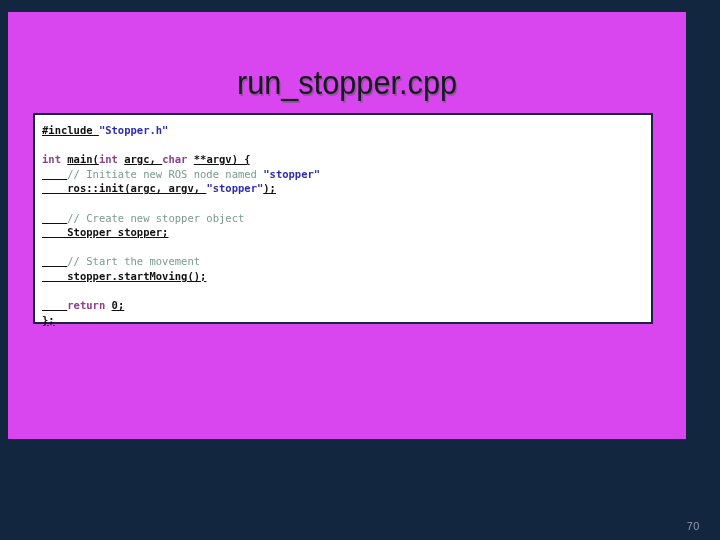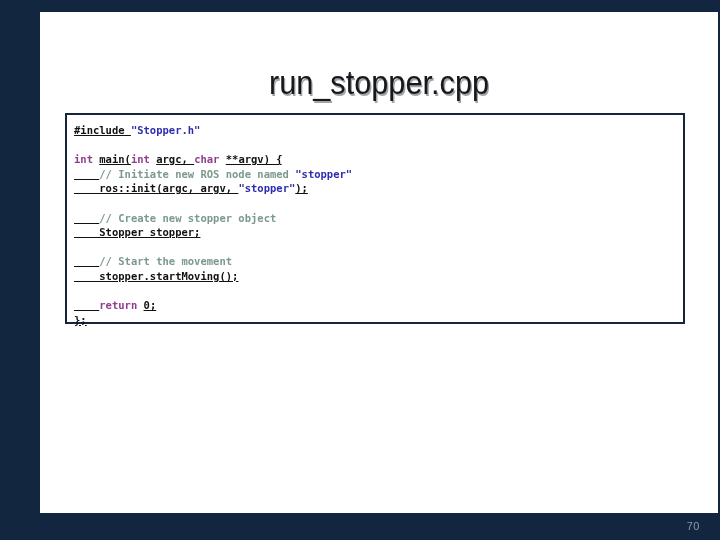--- a/index.html
+++ b/index.html
@@ -17,25 +17,25 @@
   .slide {
     position: relative;
     width: 720px;
     height: 540px;
     background: #12263f;
   }
 
   
   .content-panel {
     position: absolute;
-    left: 40px;
+    left: 8px;
     top: 12px;
     width: 678px;
-    height: 501px;
-    background: #ffffff;
+    height: 427px;
+    background: #d946ef;
   }
 
   
   .slide-title {
     position: absolute;
     left: 0;
     top: 30px;
     width: 678px;
     text-align: center;
     font-family: "Liberation Sans Narrow", "Liberation Sans", sans-serif;
@@ -74,21 +74,21 @@
   }
 
   .code-line {
     white-space: pre;
     min-height: 14.6px;
   }
 
   .tok-plain    { color: #111111; text-decoration: underline; }
   .tok-keyword  { color: #8e3f8e; }
   .tok-string   { color: #2d2db0; }
-  .tok-comment  { color: #7b9a8d; font-weight: bold; }
+  .tok-comment  { color: #7b9a8d; font-weight: normal; }
 
   
   .page-number {
     position: absolute;
     right: 20px;
     bottom: 8px;
     font-family: "Liberation Sans", sans-serif;
     font-size: 11px;
     color: #8d99aa;
     letter-spacing: 0.5px;

